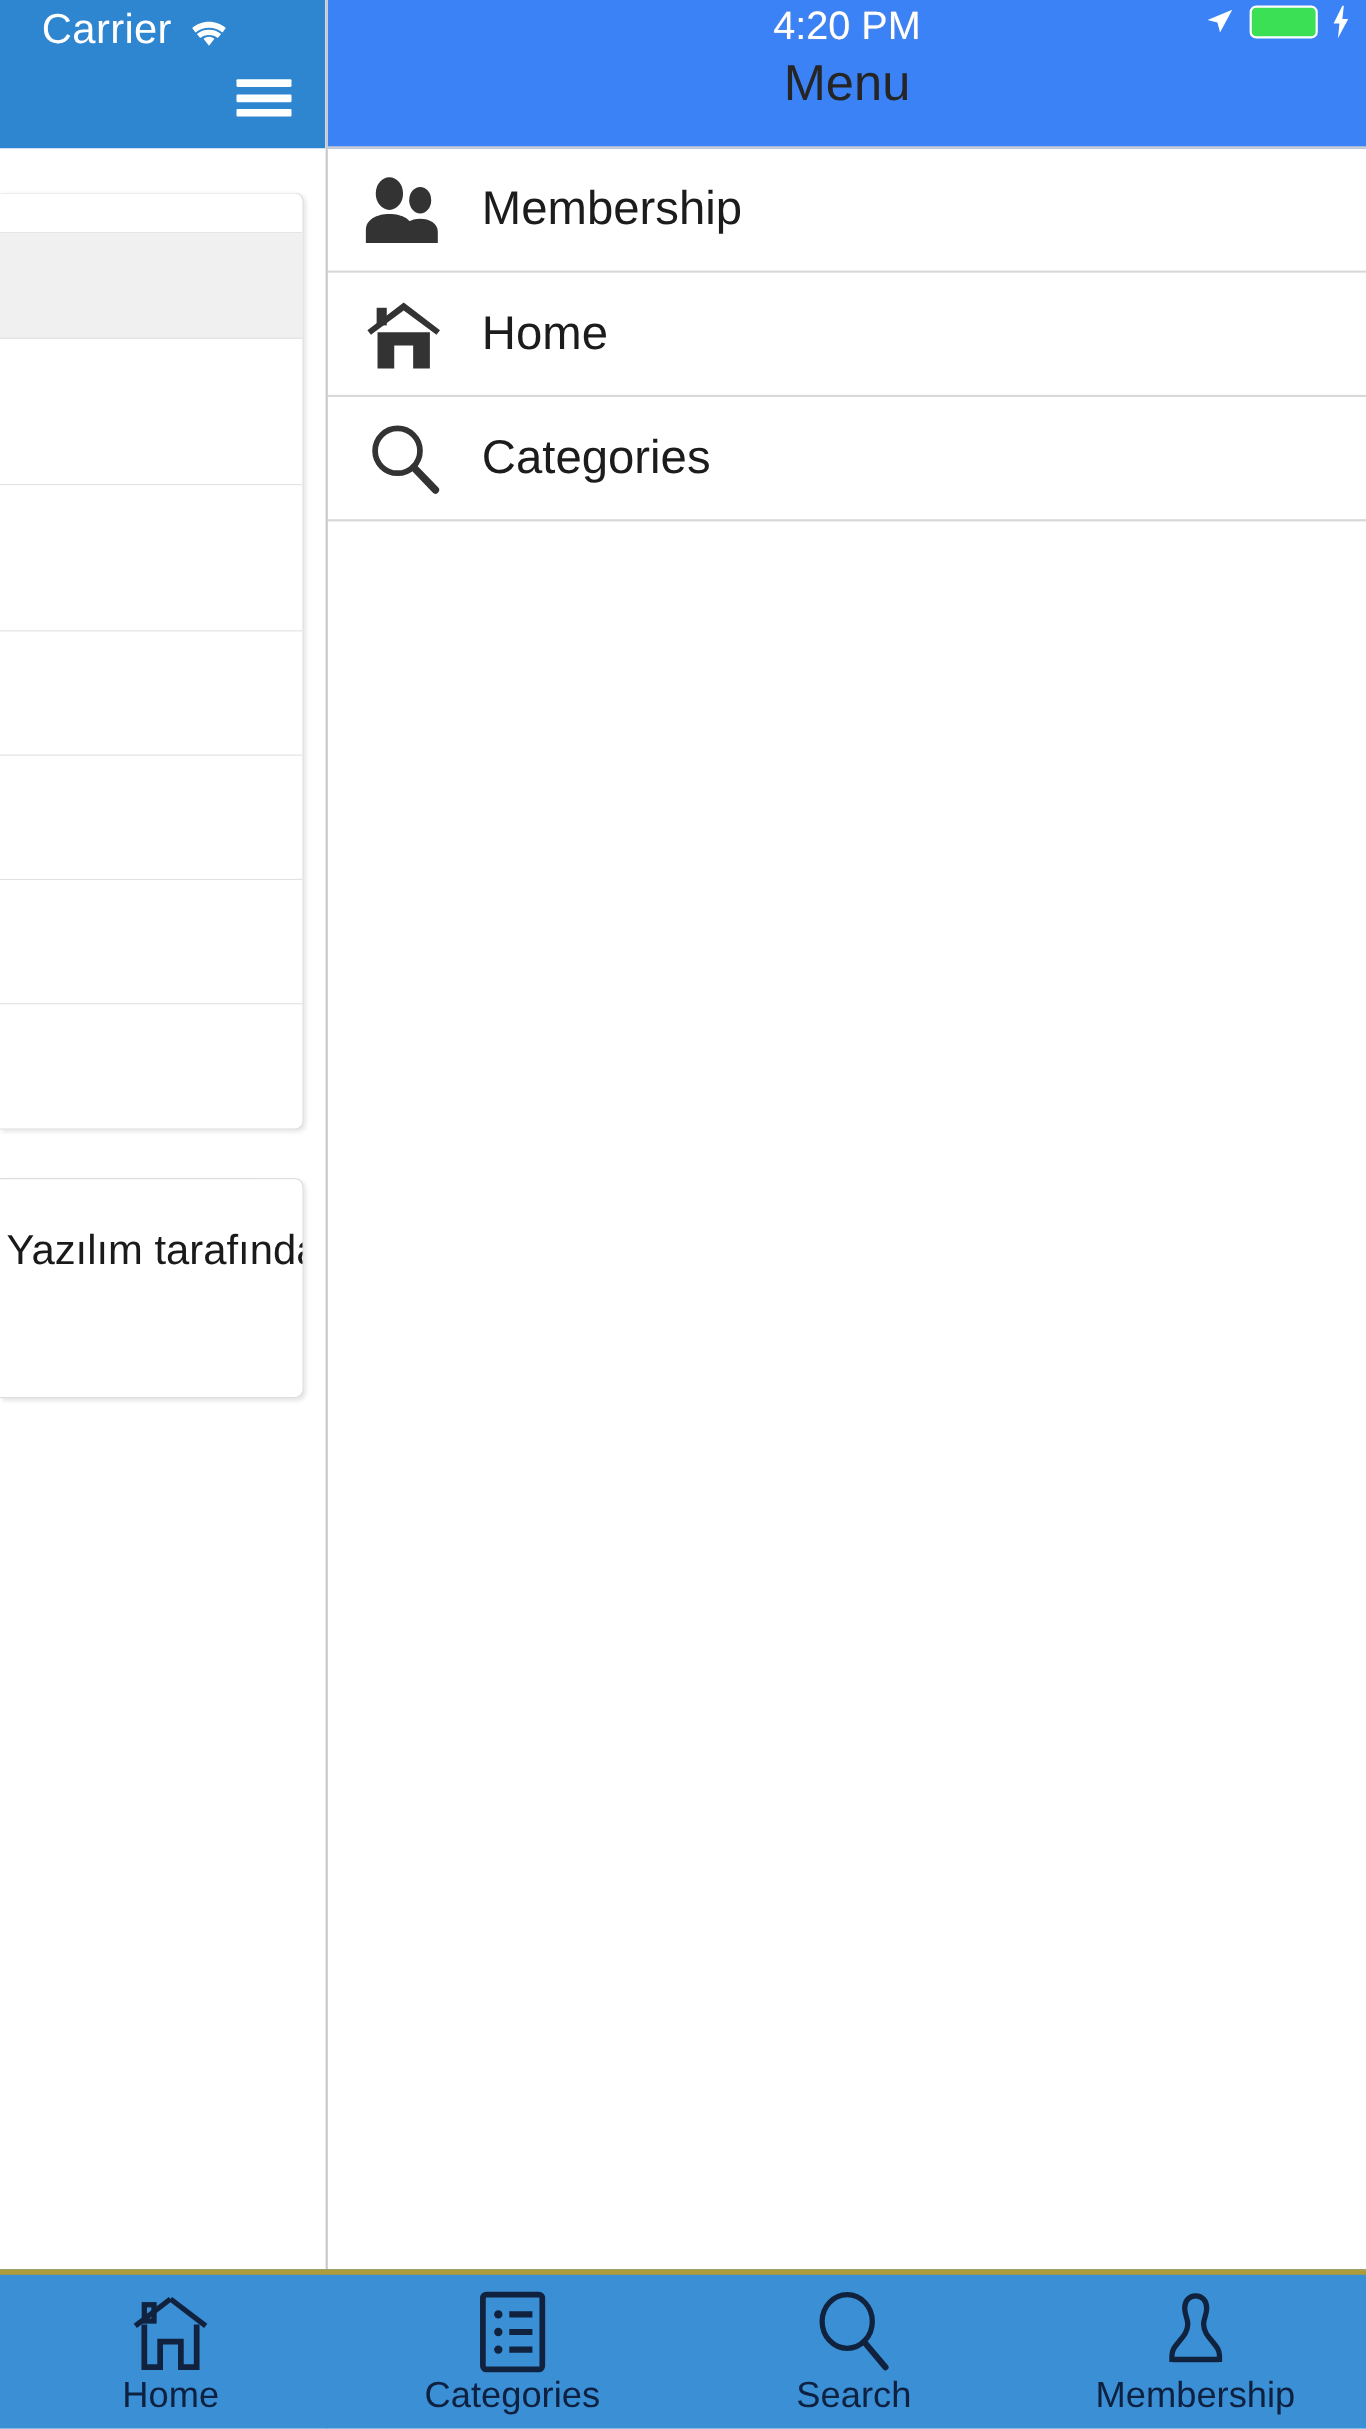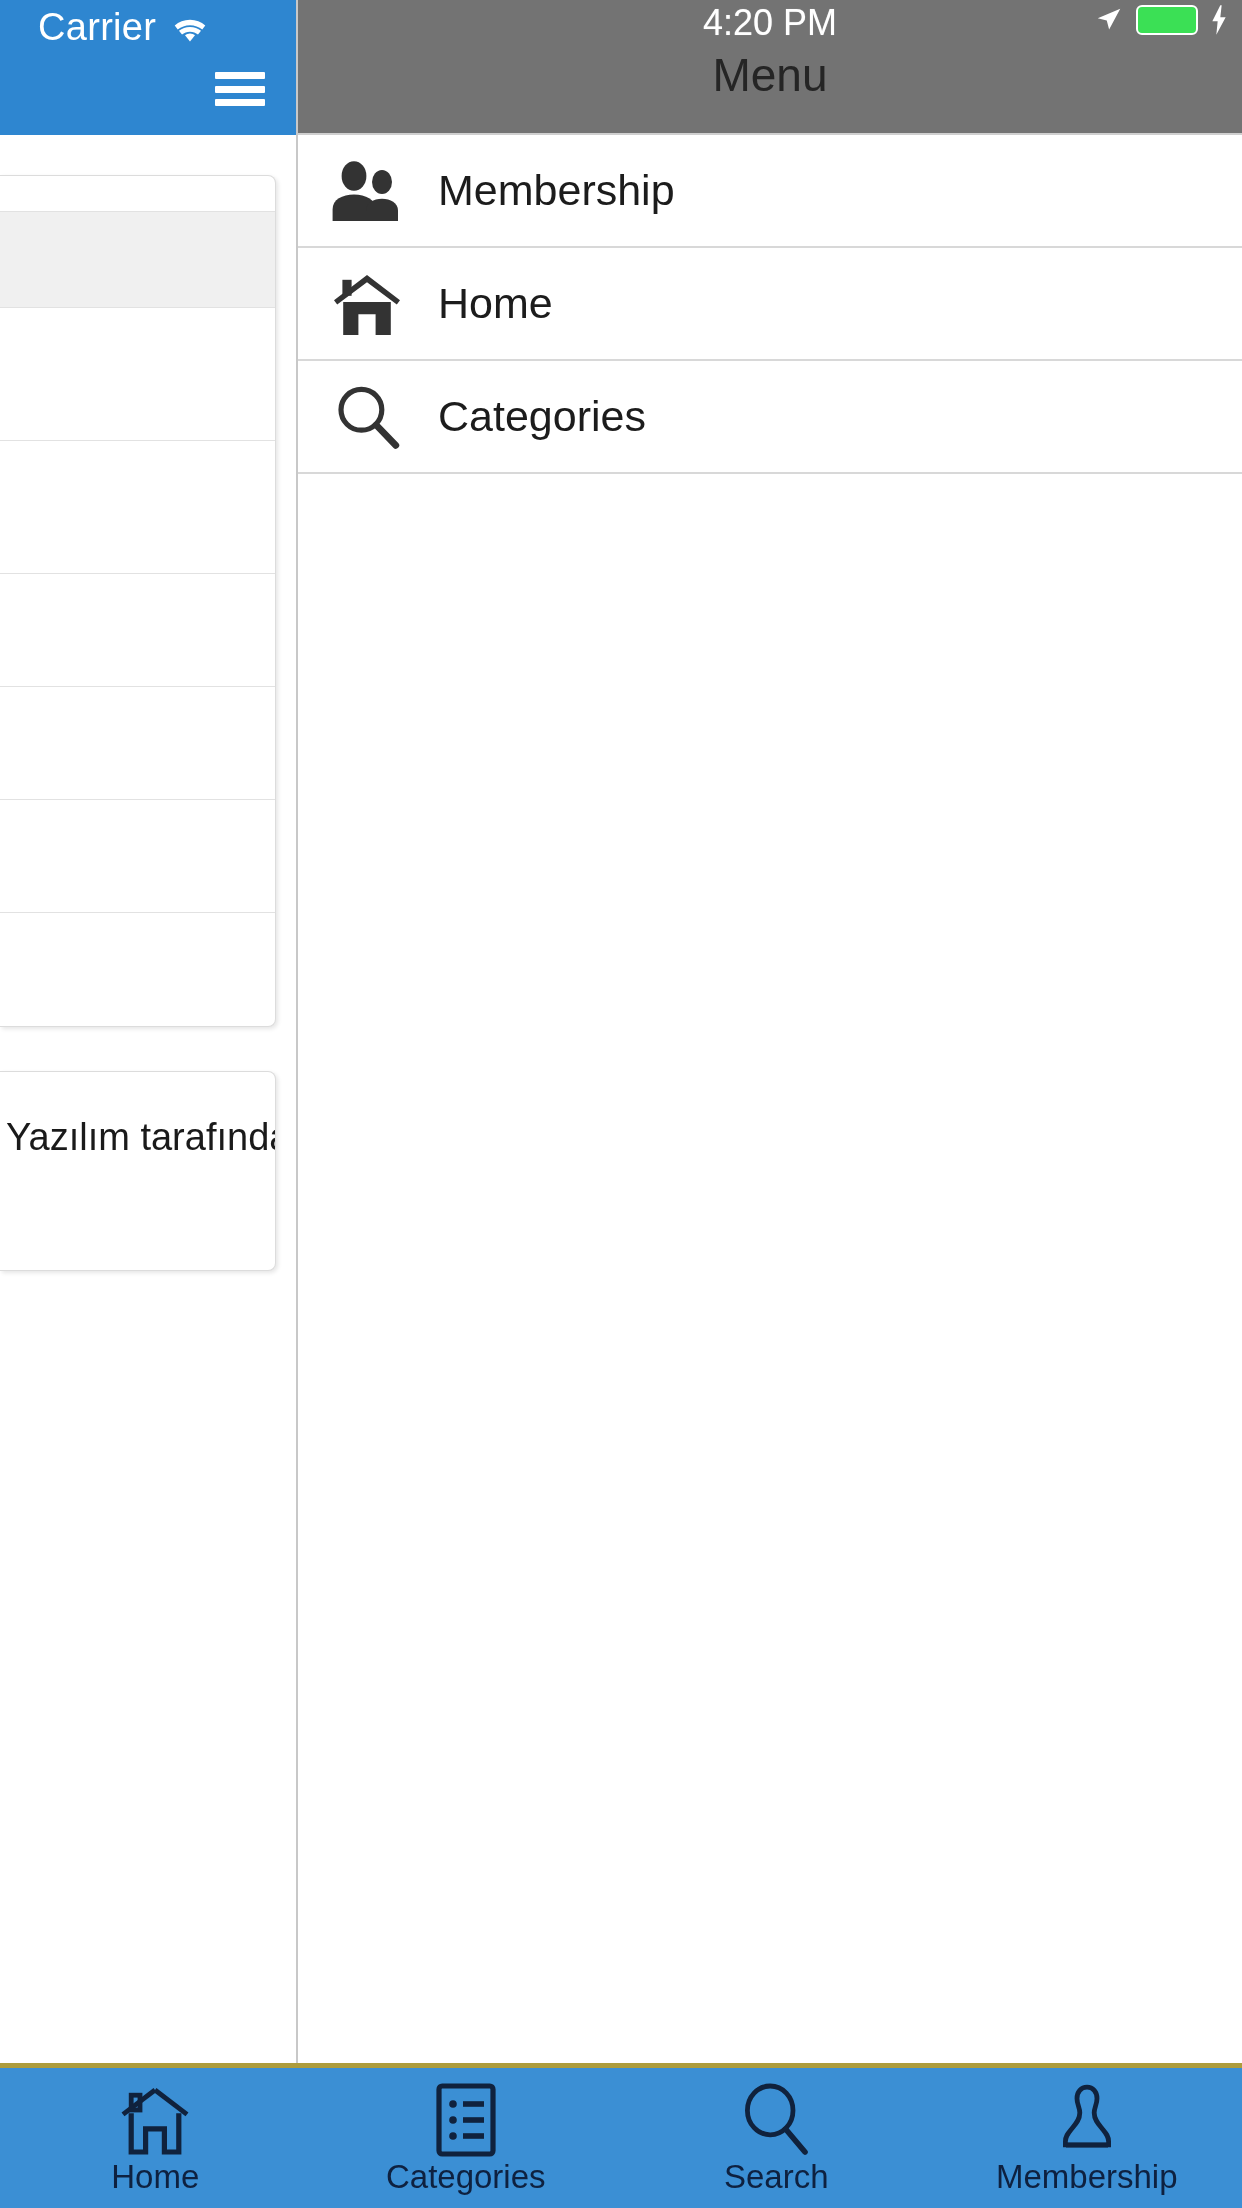--- a/index.html
+++ b/index.html
@@ -75,21 +75,21 @@
   
   .right-pane {
     flex:1 1 auto; height:2208px;
     background:#ffffff;
     border-left:2px solid #c8c8c8;
     position:relative;
     overflow:hidden;
   }
   .drawer-header {
     height:135px;
-    background:#737373;
+    background:#3b82f6;
     border-bottom:2px solid #cfcfcf;
     position:relative;
   }
   .r-statusbar {
     height:46px;
     position:relative;
   }
   .r-time {
     position:absolute; left:50%; top:2px;
     transform:translateX(-50%);

